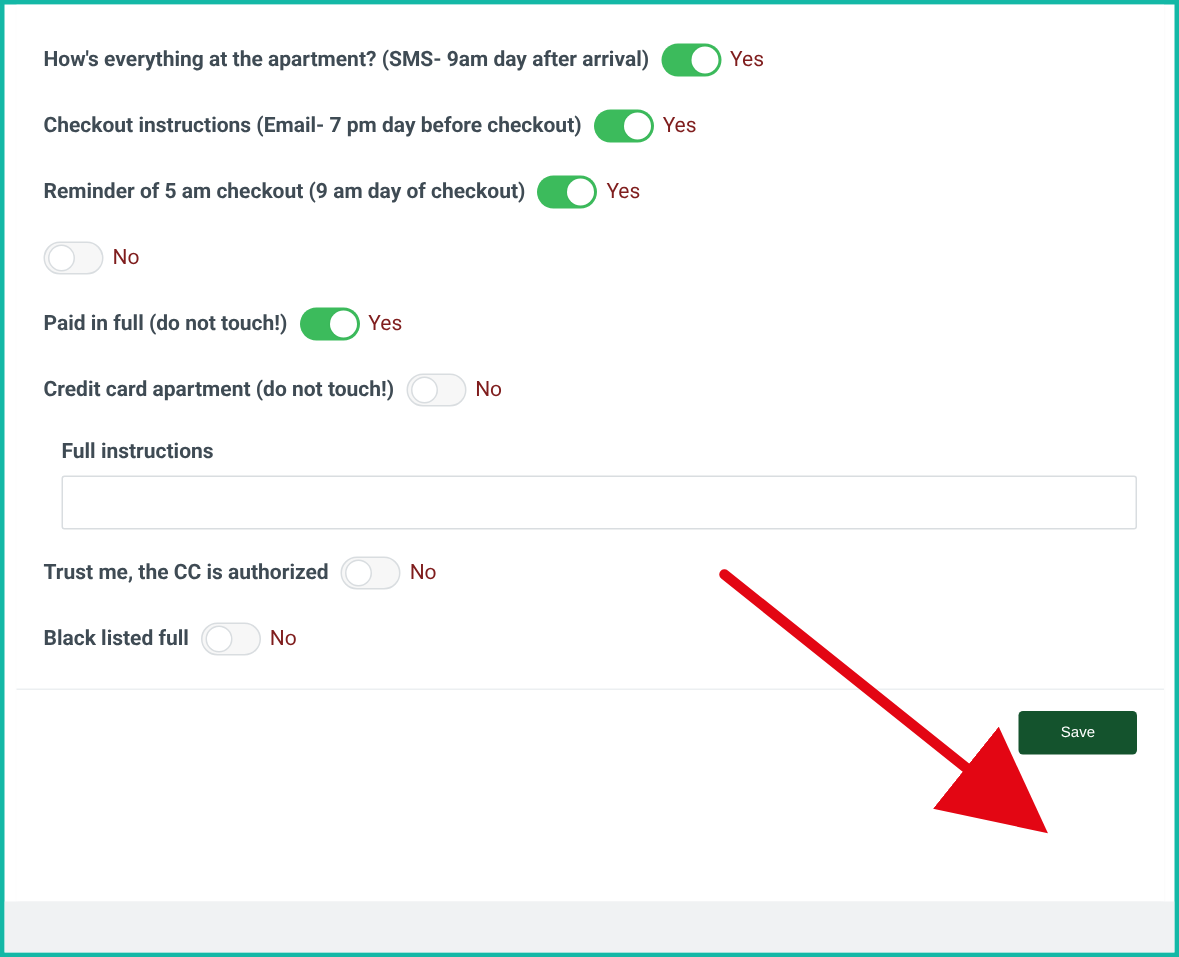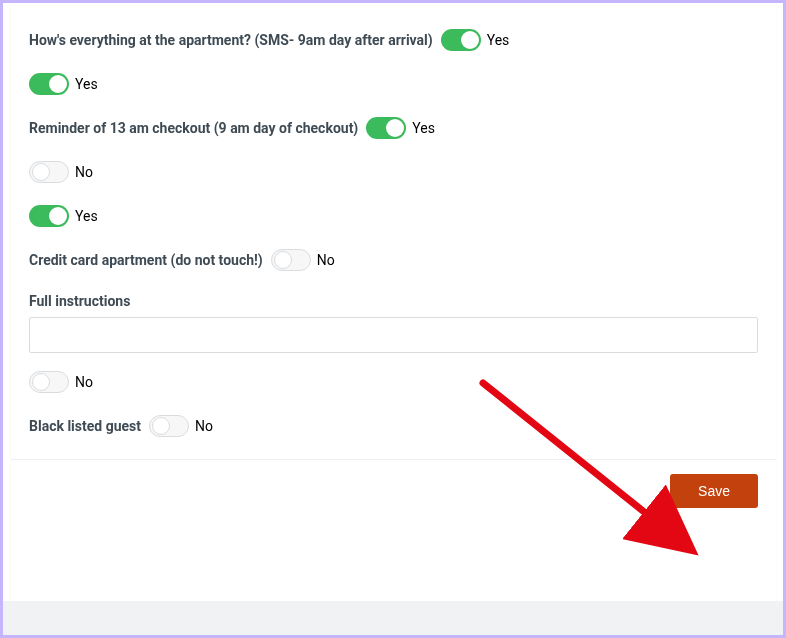--- a/index.html
+++ b/index.html
@@ -5,21 +5,21 @@
   * { box-sizing: border-box; }
   html, body {
     margin: 0;
     padding: 0;
     font-family: -apple-system, BlinkMacSystemFont, "Segoe UI", Roboto, "Helvetica Neue", Arial, sans-serif;
     background: #fff;
   }
   .frame {
     width: 786px;
     height: 638px;
-    border: 3px solid #c4b5fd;
+    border: 3px solid #14b8a6;
     position: relative;
     background: #fff;
     overflow: hidden;
   }
   .card {
     position: absolute;
     top: 0;
     left: 8px;
     right: 7px;
     bottom: 34px;
@@ -71,24 +71,24 @@
     background: #f7f7f7;
     border: 1px solid #d9dde0;
   }
   .toggle.off .knob {
     left: 2px;
     top: 1px;
     border: 1px solid #d9dde0;
   }
   .state {
     font-size: 14px;
-    color: #000000;
+    color: #7f1d1d;
   }
   .block {
-    margin: 10px 0 18px 0;
+    margin: 10px 0 18px 12px;
   }
   .block .label {
     display: block;
     font-weight: 700;
     font-size: 14px;
     color: #3f4b54;
     margin-bottom: 8px;
   }
   .text-input {
     width: 100%;
@@ -109,25 +109,25 @@
     height: 1px;
     background: #eceff1;
     margin: 18px -18px 0 -18px;
   }
   .footer {
     display: flex;
     justify-content: flex-end;
     padding: 14px 18px 16px 18px;
   }
   .save-btn {
-    background: #c2410c;
+    background: #14532d;
     color: #fff;
     border: none;
     border-radius: 3px;
-    font-size: 14px;
+    font-size: 10px;
     padding: 9px 28px;
     cursor: pointer;
   }
   .bottom-band {
     position: absolute;
     left: 0; right: 0; bottom: 0;
     height: 34px;
     background: #f0f2f3;
   }
   
@@ -145,70 +145,73 @@
 
       <div class="row">
         <span class="label">How's everything at the apartment? (SMS- 9am day after arrival)</span>
         <span class="toggle on">
             <span class="knob"></span>
           </span>
         <span class="state">Yes</span>
       </div>
 
       <div class="row">
-        <span class="toggle on">
-            <span class="knob"></span>
-          </span>
-        <span class="state">Yes</span>
-      </div>
-
-      <div class="row">
-        <span class="label">Reminder of 13 am checkout (9 am day of checkout)</span>
-        <span class="toggle on">
-            <span class="knob"></span>
-          </span>
-        <span class="state">Yes</span>
-      </div>
-
-      <div class="row">
-        <span class="toggle off">
-            <span class="knob"></span>
-          </span>
-        <span class="state">No</span>
-      </div>
-
-      <div class="row">
+        <span class="label">Checkout instructions (Email- 7 pm day before checkout)</span>
+        <span class="toggle on">
+            <span class="knob"></span>
+          </span>
+        <span class="state">Yes</span>
+      </div>
+
+      <div class="row">
+        <span class="label">Reminder of 5 am checkout (9 am day of checkout)</span>
+        <span class="toggle on">
+            <span class="knob"></span>
+          </span>
+        <span class="state">Yes</span>
+      </div>
+
+      <div class="row">
+        <span class="toggle off">
+            <span class="knob"></span>
+          </span>
+        <span class="state">No</span>
+      </div>
+
+      <div class="row">
+        <span class="label">Paid in full (do not touch!)</span>
         <span class="toggle on">
             <span class="knob"></span>
           </span>
         <span class="state">Yes</span>
       </div>
 
       <div class="row">
         <span class="label">Credit card apartment (do not touch!)</span>
         <span class="toggle off">
             <span class="knob"></span>
           </span>
         <span class="state">No</span>
       </div>
 
       <div class="block">
         <span class="label">Full instructions</span>
         <input class="text-input" type="text" value="" style="">
       </div>
 
       <div class="row">
-        <span class="toggle off">
-            <span class="knob"></span>
-          </span>
-        <span class="state">No</span>
-      </div>
-
-      <div class="row">
-        <span class="label">Black listed guest</span>
+        <span class="label">Trust me, the CC is authorized</span>
+        <span class="toggle off">
+            <span class="knob"></span>
+          </span>
+        <span class="state">No</span>
+      </div>
+
+      <div class="row">
+        <span class="label">Black listed full</span>
         <span class="toggle off">
             <span class="knob"></span>
           </span>
         <span class="state">No</span>
       </div>
 
 
       <div class="divider"></div>
     </div>
 

